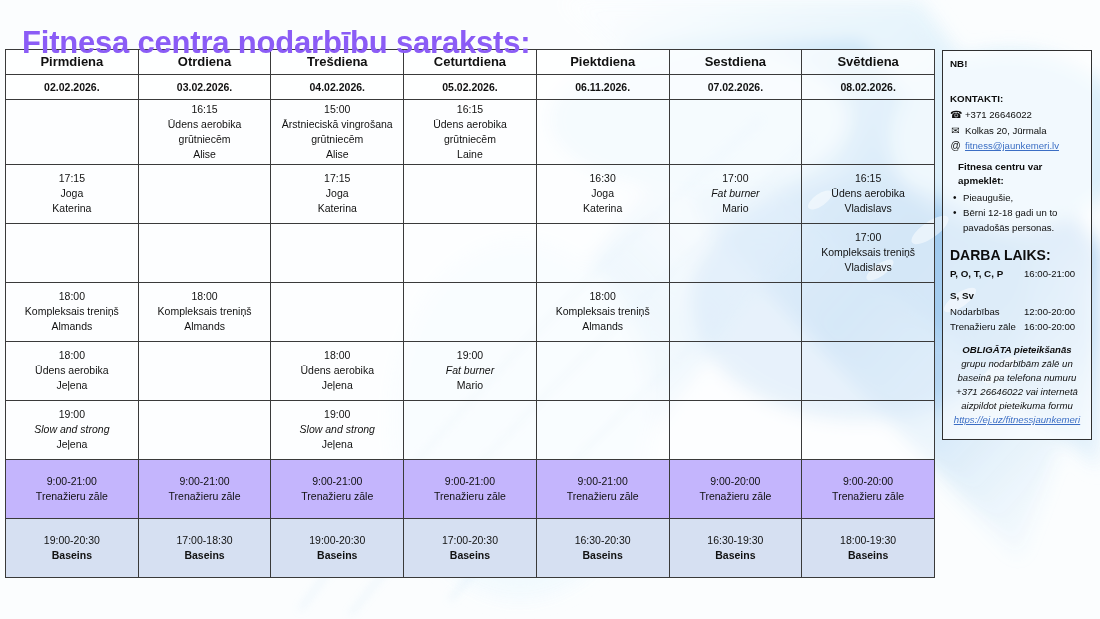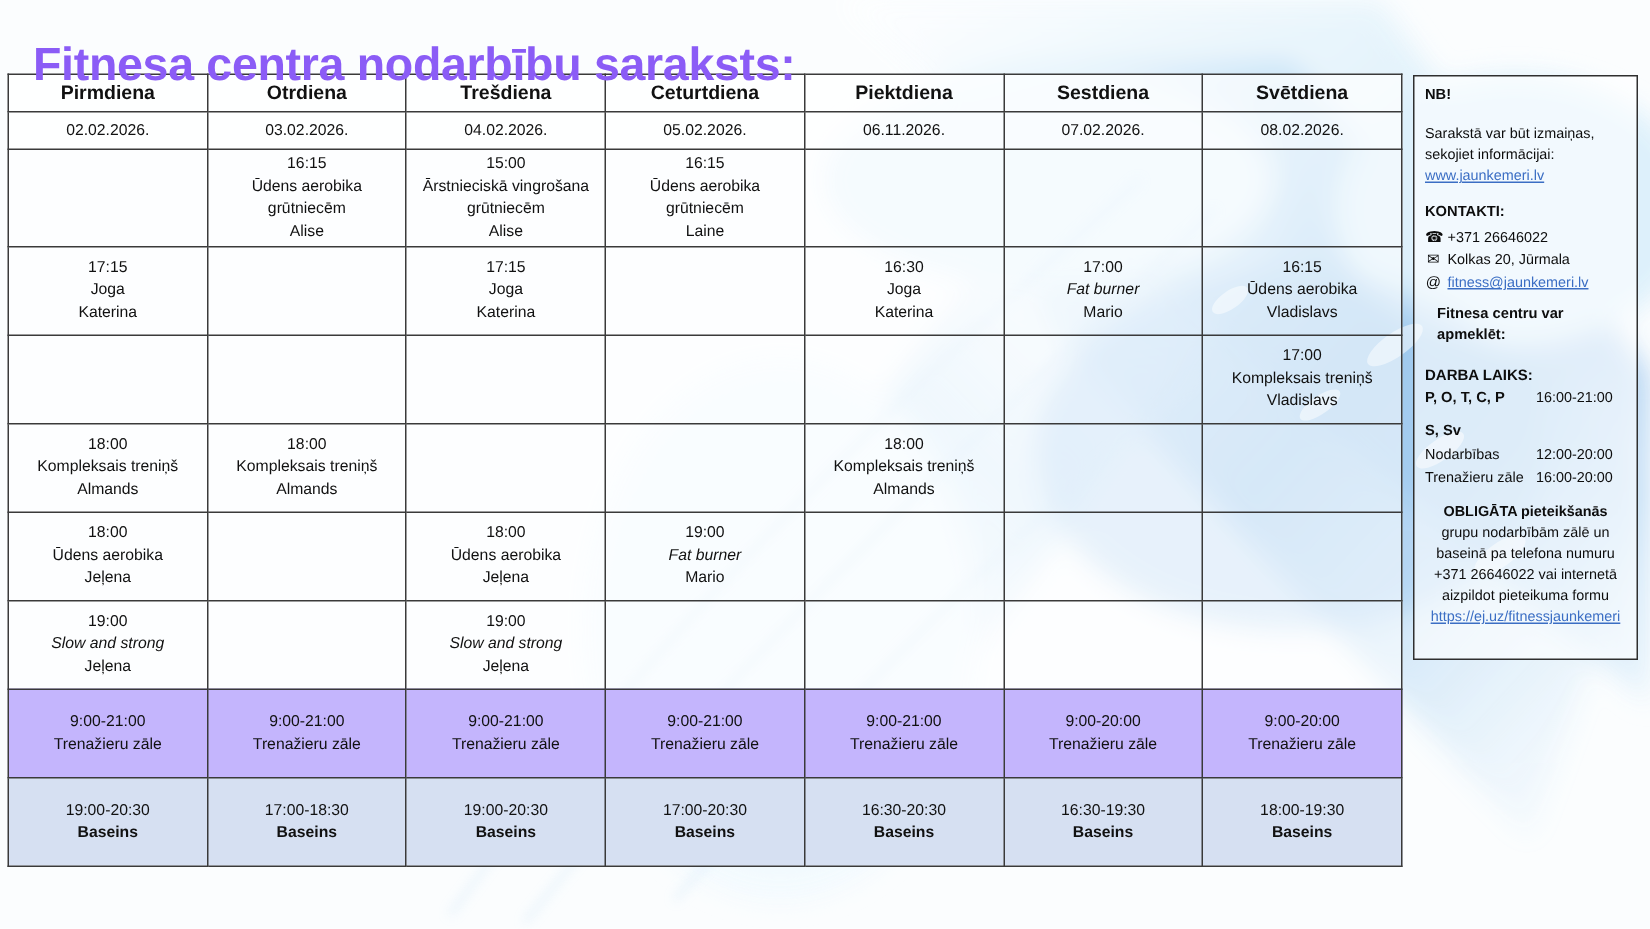--- a/index.html
+++ b/index.html
@@ -21,51 +21,51 @@
   #schedule-wrap{position:absolute;left:5px;top:49px;width:930px;z-index:2;}
   table.sched{border-collapse:collapse;width:930px;table-layout:fixed;}
   table.sched td,table.sched th{
     border:1px solid #3a3a3a;
     text-align:center;vertical-align:middle;
     font-size:10.5px;color:#111;line-height:1.42;
     padding:2px 2px;
     background:transparent;
   }
   tr.head-row th{height:20px;font-weight:bold;font-size:13px;background:rgba(255,255,255,.72);}
-  tr.date-row td{height:20px;font-weight:normal;font-size:10.5px;background:rgba(255,255,255,.72);}
+  tr.date-row td{height:20px;font-weight:bold;font-size:10.5px;background:rgba(255,255,255,.72);}
   tr.slot-row td{height:54px;background:rgba(255,255,255,.55);}
   tr.gym-row td{height:54px;background:#c4b5fd;margin-top:14px;}
   tr.pool-row td{height:54px;background:#d6e0f2;}
   tr.pool-row .l3{font-weight:bold;}
   td.empty{}
   .l1{display:block;}
   .l2{display:block;}
   .l2.ital{font-style:italic;}
   .l3{display:block;}
   
   #info-panel{
     position:absolute;left:942px;top:50px;width:150px;height:390px;
     border:1px solid #2f2f2f;background:rgba(255,255,255,.62);
     box-sizing:border-box;padding:6px 7px 4px 7px;z-index:2;
     font-size:9.6px;color:#0d0d0d;line-height:1.5;
   }
   #info-panel .h{font-weight:bold;font-size:9.8px;margin:0 0 2px 0;}
-  #info-panel .h-big{font-weight:bold;font-size:10px;margin:0 0 1px 0;}
+  #info-panel .h-big{font-weight:bold;font-size:14px;margin:0 0 1px 0;}
   #info-panel ul{list-style:none;margin:0 0 0 0;padding:0;}
   #info-panel ul li{position:relative;padding-left:13px;margin-bottom:1px;}
   #info-panel ul li:before{content:"\2022";position:absolute;left:3px;top:-1px;font-size:10px;}
   #info-panel .gap{height:9px;}
   #info-panel .gap-sm{height:5px;}
   .lnk{color:#3b6ec4;text-decoration:underline;}
   .contact-line{display:flex;align-items:flex-start;gap:4px;margin-bottom:1px;}
   .ic{display:inline-block;width:11px;flex:0 0 11px;text-align:center;font-size:10px;line-height:1.4;}
   .indent{padding-left:8px;}
   .hours-row{display:flex;}
   .hours-row .lbl{flex:0 0 74px;}
-  .oblig{text-align:center;padding:0 2px;line-height:1.46;}
+  .oblig{text-align:center;padding:0 2px;line-height:1.46;font-style:italic;}
   .oblig b{font-weight:bold;}
 </style>
 </head>
 <body>
 
 <svg id="bg-art" width="1100" height="619" viewBox="0 0 1100 619" preserveAspectRatio="none">
   <defs>
     <linearGradient id="g1" x1="0" y1="0" x2="1" y2="1">
       <stop offset="0%" stop-color="#ffffff"></stop>
       <stop offset="45%" stop-color="#dff1fb"></stop>
@@ -323,39 +323,40 @@
             <span class="l3">Baseins</span>
           </td>
         </tr>
       </tbody>
   </table>
 </div>
 
 <aside id="info-panel">
   <div class="h">NB!</div>
   <div class="gap"></div>
-  <div>
-    <span>Sarakstā var būt izmaiņas, sekojiet informācijai: </span><a class="lnk" href="#">www.jaunkemeri.lv</a>
-  </div>
   <div class="gap"></div>
   <div class="h">KONTAKTI:</div>
   <div class="contact-line">
     <span class="ic">☎</span>
     <span>+371 26646022</span>
   </div>
   <div class="contact-line">
     <span class="ic">✉</span>
     <span>Kolkas 20, Jūrmala</span>
   </div>
   <div class="contact-line">
     <span class="ic">@</span>
     <a class="lnk" href="#">fitness@jaunkemeri.lv</a>
   </div>
   <div class="gap-sm"></div>
   <div class="h indent">Fitnesa centru var apmeklēt:</div>
+  <ul>
+    <li>Pieaugušie,</li>
+    <li>Bērni 12-18 gadi un to pavadošās personas.</li>
+  </ul>
   <div class="gap"></div>
   <div class="h-big">DARBA LAIKS:</div>
   <div class="hours-row">
     <span class="lbl h">P, O, T, C, P</span>
     <span>16:00-21:00</span>
   </div>
   <div class="gap-sm"></div>
   <div class="h">S, Sv</div>
   <div class="hours-row">
     <span class="lbl">Nodarbības</span>

